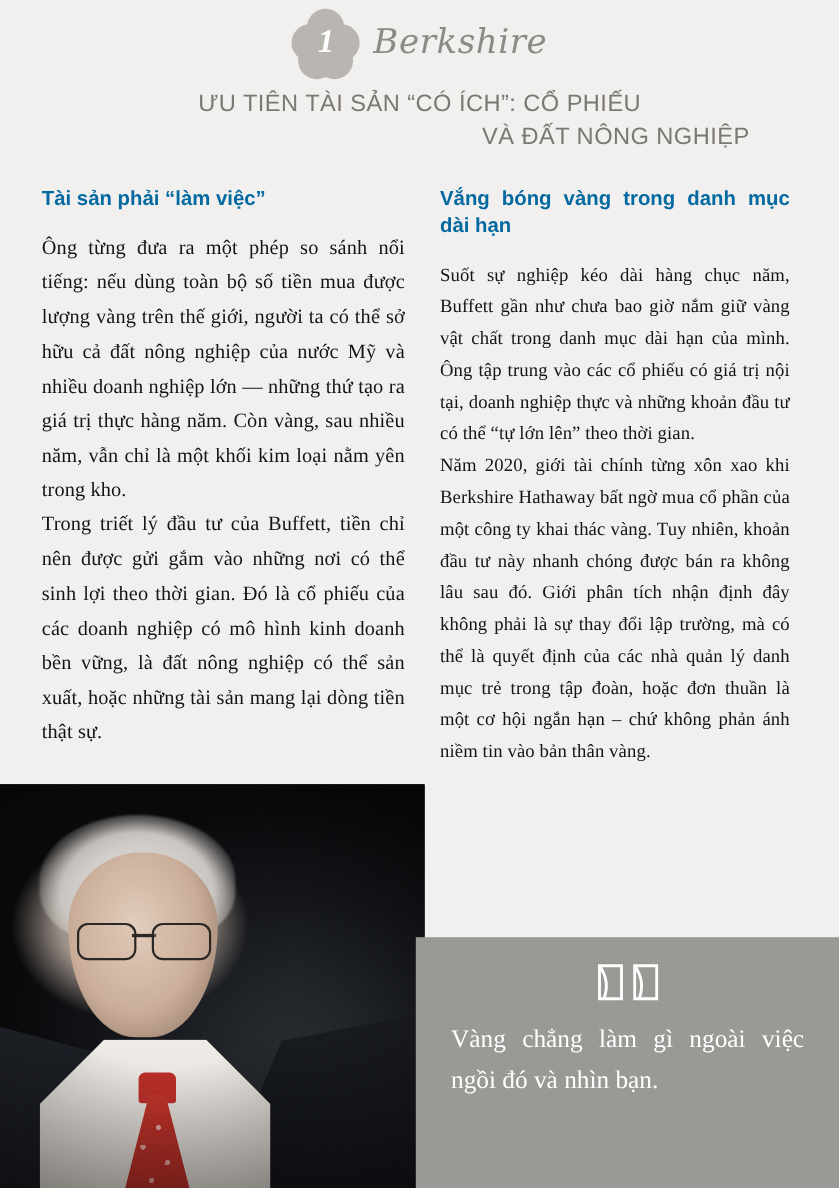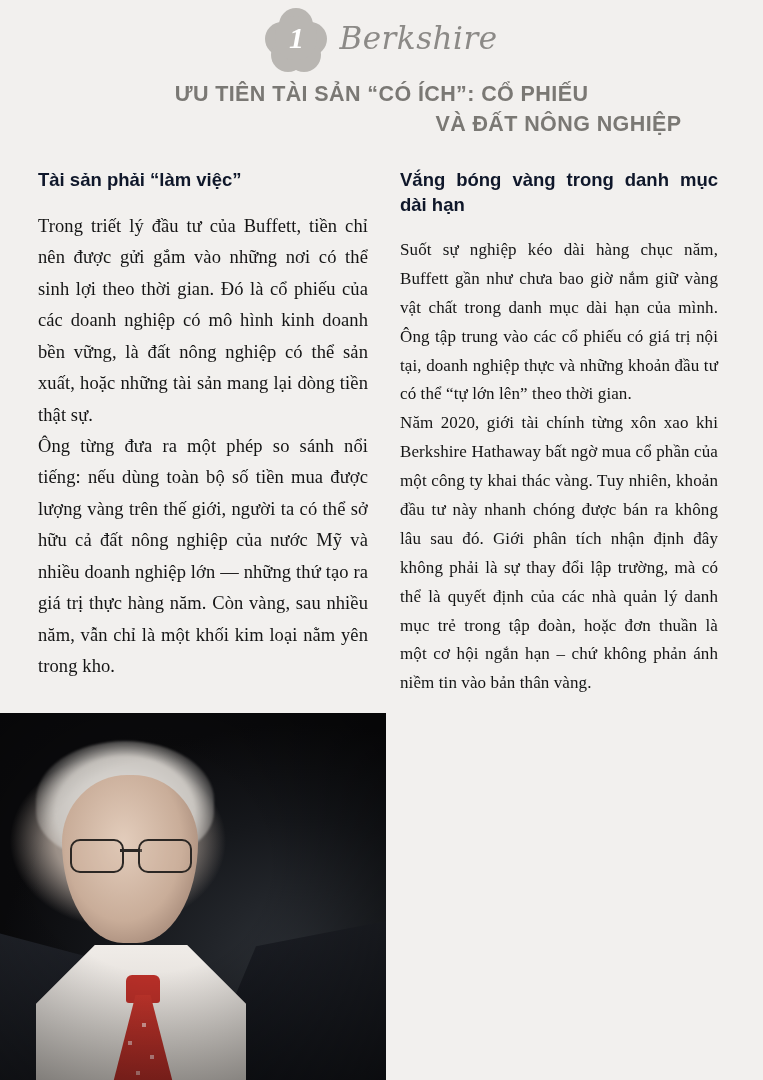--- a/index.html
+++ b/index.html
@@ -80,21 +80,21 @@
     font-size: 31px;
     color: #8c8a87;
     letter-spacing: 0.5px;
     margin-top: -2px;
   }
 
   .headline {
     text-align: center;
     color: #7a7874;
     font-family: "Liberation Sans", sans-serif;
-    font-weight: 700;
+    font-weight: 400;
     font-size: 21.5px;
     line-height: 1.38;
     letter-spacing: 0.4px;
     margin: 18px auto 0 auto;
     width: 600px;
     text-transform: uppercase;
   }
   .headline .line2 { display: block; text-align: right; }
 
   
@@ -109,21 +109,21 @@
     top: 0;
   }
   .col-left  { left: 38px;  width: 330px; }
   .col-right { left: 400px; width: 318px; }
 
   .subhead {
     font-family: "Liberation Sans", sans-serif;
     font-weight: 700;
     font-size: 18.5px;
     line-height: 1.35;
-    color: #0f172a;
+    color: #0369a1;
     text-align: justify;
     text-align-last: left;
     margin: 0 0 18px 0;
   }
   .subhead.center { text-align: center; }
 
   p.body {
     font-family: "Liberation Serif", serif;
     font-size: 18.5px;
     line-height: 1.70;
@@ -298,22 +298,22 @@
 
   <div class="headline">
     <span class="line1">ƯU TIÊN TÀI SẢN “CÓ ÍCH”: CỔ PHIẾU</span>
     <span class="line2">VÀ ĐẤT NÔNG NGHIỆP</span>
   </div>
 
   <div class="columns">
 
     <div class="col col-left">
       <div class="subhead center">Tài sản phải “làm việc”</div>
+      <p class="body">Ông từng đưa ra một phép so sánh nổi tiếng: nếu dùng toàn bộ số tiền mua được lượng vàng trên thế giới, người ta có thể sở hữu cả đất nông nghiệp của nước Mỹ và nhiều doanh nghiệp lớn — những thứ tạo ra giá trị thực hàng năm. Còn vàng, sau nhiều năm, vẫn chỉ là một khối kim loại nằm yên trong kho.</p>
       <p class="body">Trong triết lý đầu tư của Buffett, tiền chỉ nên được gửi gắm vào những nơi có thể sinh lợi theo thời gian. Đó là cổ phiếu của các doanh nghiệp có mô hình kinh doanh bền vững, là đất nông nghiệp có thể sản xuất, hoặc những tài sản mang lại dòng tiền thật sự.</p>
-      <p class="body">Ông từng đưa ra một phép so sánh nổi tiếng: nếu dùng toàn bộ số tiền mua được lượng vàng trên thế giới, người ta có thể sở hữu cả đất nông nghiệp của nước Mỹ và nhiều doanh nghiệp lớn — những thứ tạo ra giá trị thực hàng năm. Còn vàng, sau nhiều năm, vẫn chỉ là một khối kim loại nằm yên trong kho.</p>
     </div>
 
     <div class="col col-right">
       <div class="subhead">Vắng bóng vàng trong danh mục dài hạn</div>
       <p class="body">Suốt sự nghiệp kéo dài hàng chục năm, Buffett gần như chưa bao giờ nắm giữ vàng vật chất trong danh mục dài hạn của mình. Ông tập trung vào các cổ phiếu có giá trị nội tại, doanh nghiệp thực và những khoản đầu tư có thể “tự lớn lên” theo thời gian.</p>
       <p class="body">Năm 2020, giới tài chính từng xôn xao khi Berkshire Hathaway bất ngờ mua cổ phần của một công ty khai thác vàng. Tuy nhiên, khoản đầu tư này nhanh chóng được bán ra không lâu sau đó. Giới phân tích nhận định đây không phải là sự thay đổi lập trường, mà có thể là quyết định của các nhà quản lý danh mục trẻ trong tập đoàn, hoặc đơn thuần là một cơ hội ngắn hạn – chứ không phản ánh niềm tin vào bản thân vàng.</p>
     </div>
 
   </div>
 
@@ -328,14 +328,23 @@
     </div>
     <div class="suit-l"></div>
     <div class="suit-r"></div>
     <div class="shirt"></div>
     <div class="tie-knot"></div>
     <div class="tie"></div>
     <div class="tie-dots"></div>
     <div class="vignette"></div>
   </div>
 
+  <div class="quote-box">
+    <svg class="quote-mark" viewBox="0 0 58 34">
+      <path d="M3 2 h20 v30 h-20 z" fill="none" stroke="#ffffff" stroke-width="2.6" rx="3"></path>
+      <path d="M35 2 h20 v30 h-20 z" fill="none" stroke="#ffffff" stroke-width="2.6" rx="3"></path>
+      <path d="M3 2 q10 14 4 30" fill="none" stroke="#ffffff" stroke-width="2.6"></path>
+      <path d="M35 2 q10 14 4 30" fill="none" stroke="#ffffff" stroke-width="2.6"></path>
+    </svg>
+    <p class="quote-text">Vàng chẳng làm gì ngoài việc ngồi đó và nhìn bạn.</p>
+  </div>
 
 </div>
 
 </body></html>

